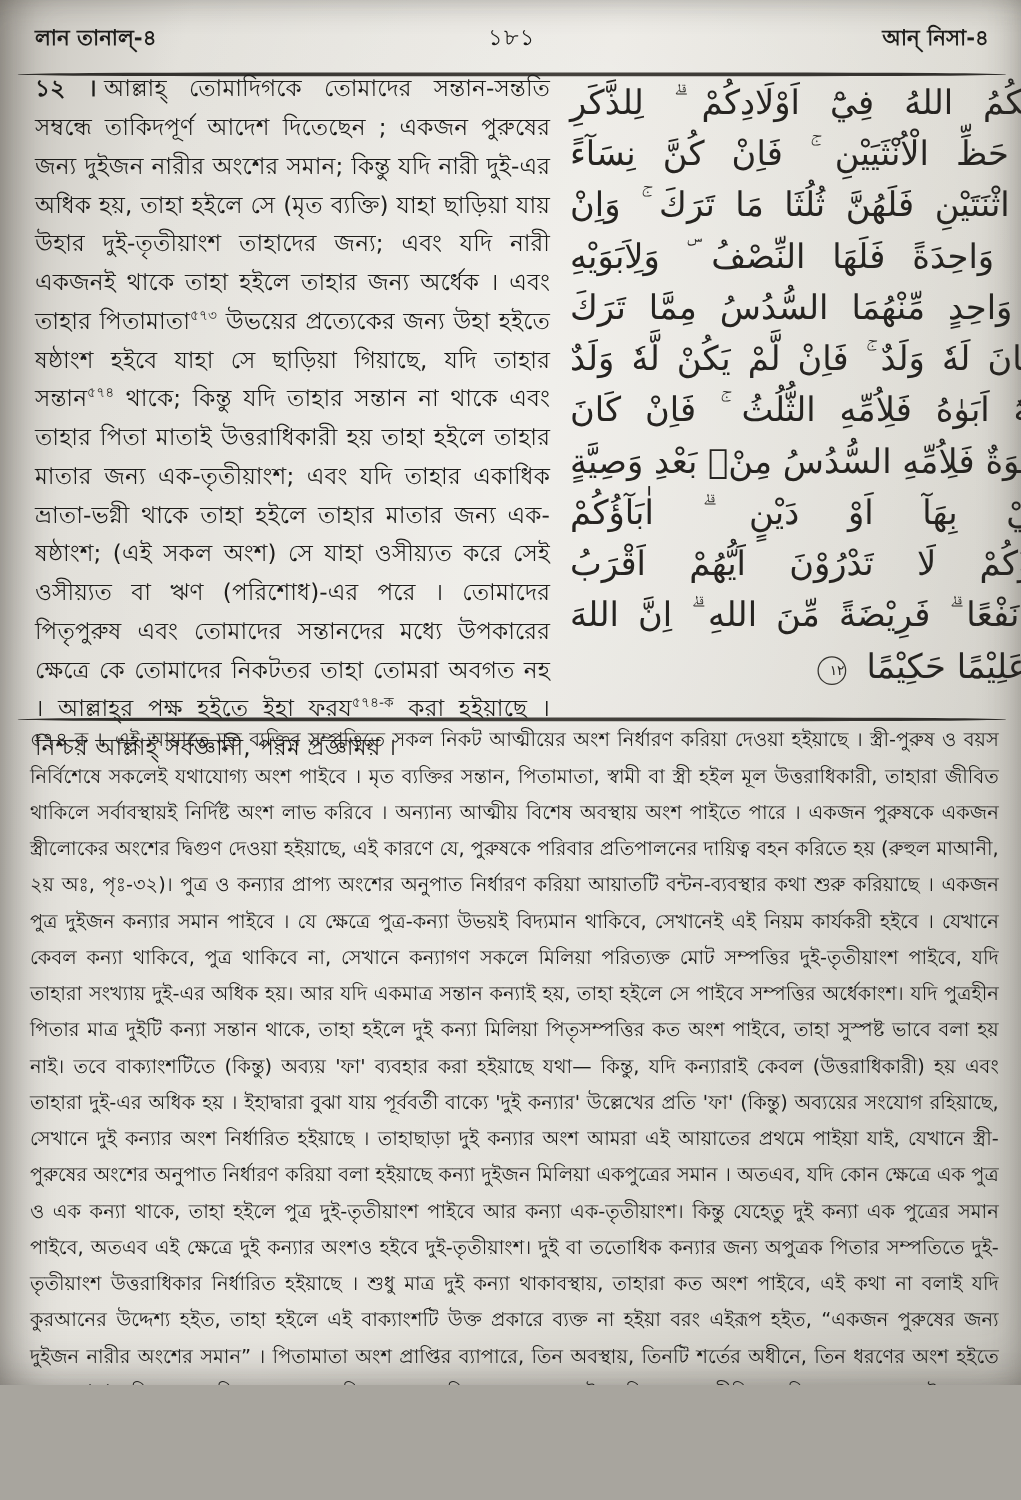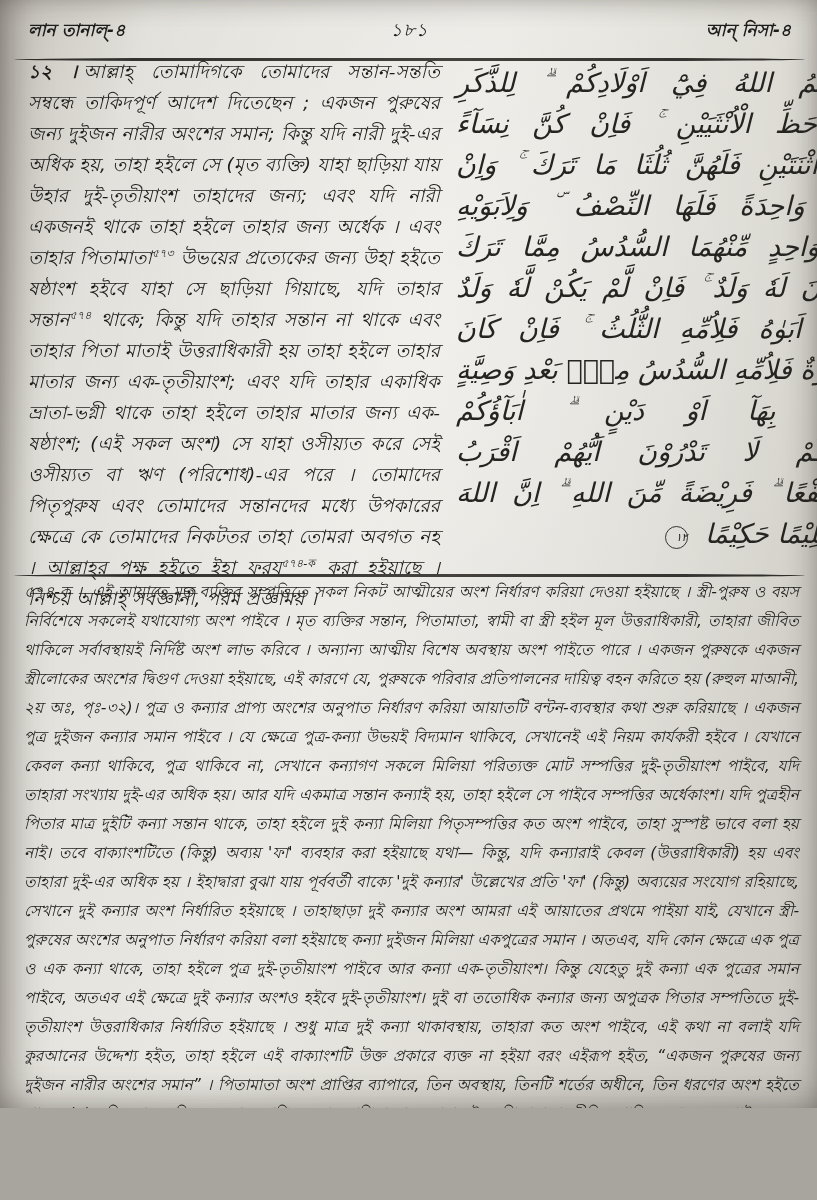--- a/index.html
+++ b/index.html
@@ -7,21 +7,20 @@
     position:relative; width:817px; height:1108px; overflow:hidden;
     background:
       radial-gradient(ellipse at 55% 30%, rgba(255,255,255,.35), rgba(255,255,255,0) 60%),
       linear-gradient(105deg, #c7c4bd 0%, #e2e0da 14%, #eae8e2 45%, #dddbd4 72%, #c9c7c0 100%);
     box-shadow: inset 28px 0 40px -22px rgba(60,55,48,.55),
                 inset -18px 0 34px -20px rgba(60,55,48,.40),
                 inset 0 -26px 46px -24px rgba(60,55,48,.35),
                 inset 0 18px 30px -22px rgba(60,55,48,.25);
     color:#1d1c1a;
     font-family:"DejaVu Sans","Liberation Sans",sans-serif;
-    font-style:italic;
   }
   .running-head {
     position:absolute; top:16px; left:28px; right:26px;
     display:grid; grid-template-columns:1fr auto 1fr; align-items:baseline;
     font-size:17px; font-weight:bold;
   }
   .running-head .left  { justify-self:start; }
   .running-head .mid   { justify-self:center; font-weight:normal; font-size:18px; letter-spacing:1px; }
   .running-head .right { justify-self:end;margin-left:24px; }
   .rule {

